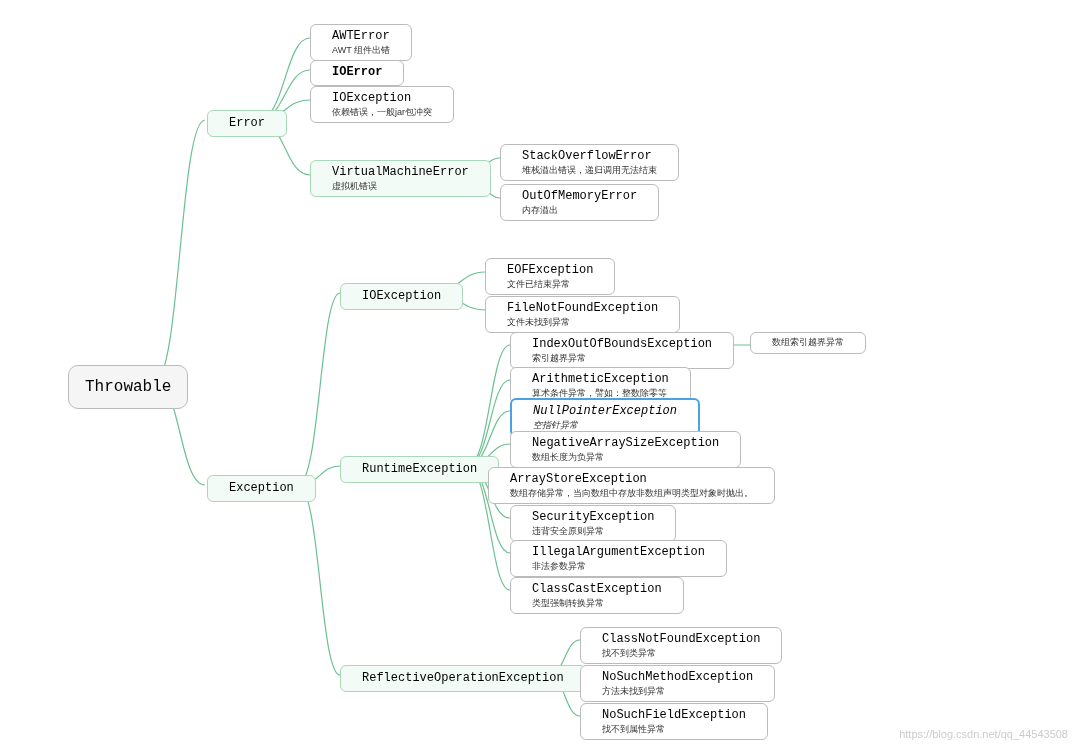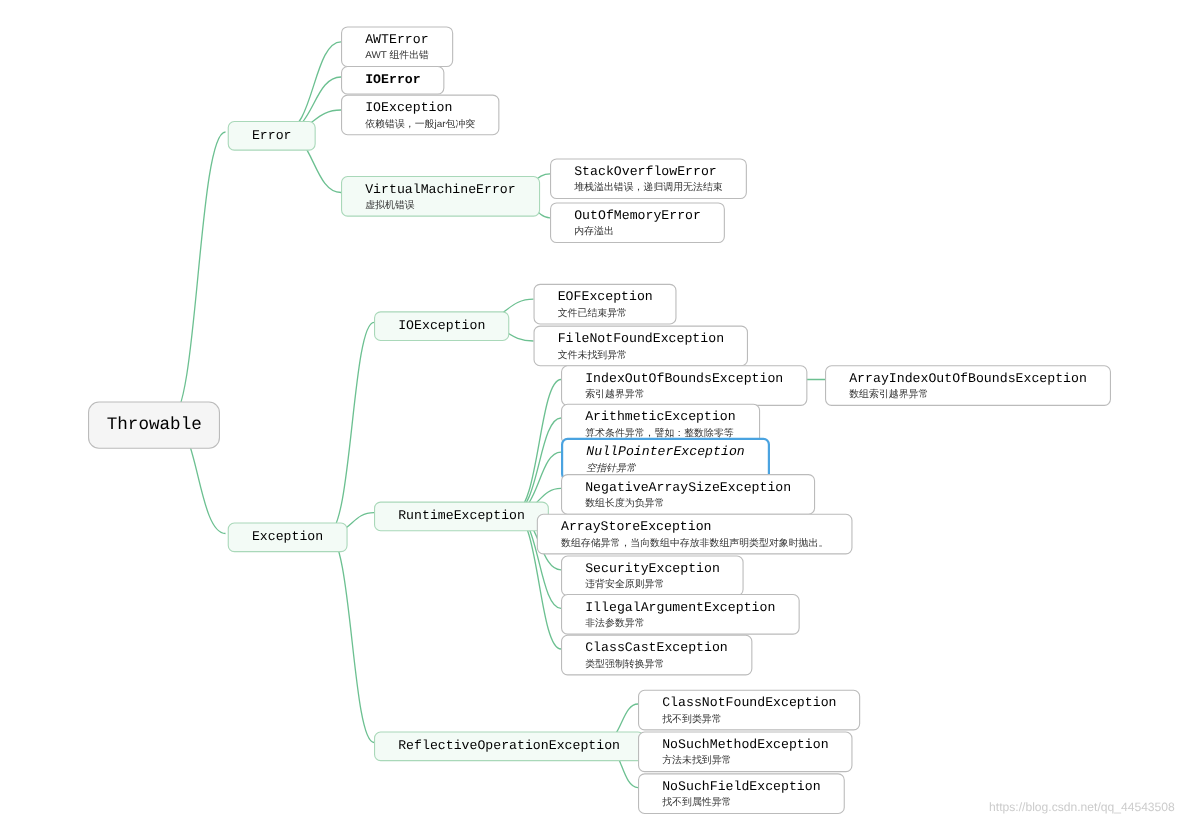--- a/index.html
+++ b/index.html
@@ -20,21 +20,20 @@
     padding: 4px 21px;
     font-size: 12px;
     line-height: 1.3;
   }
   .root {
     border: 1px solid #bbb;
     border-radius: 10px;
     background: #f5f5f5;
     font-size: 16px;
     padding: 10px 16px;
-    margin-left: 12px;
   }
   .green {
     border: 1px solid #a9d8b9;
     background: #f3fbf6;
   }
   .blue-sel {
     border: 2px solid #4aa3e0;
     border-radius: 6px;
     background: #fff;
     font-style: italic;
@@ -181,21 +180,20 @@
 </div>
 
 <div class="node green" style="left:340px;top:456px">
   <span class="title">RuntimeException</span>
 </div>
 <div class="node" style="left:510px;top:332px">
   <div class="title">IndexOutOfBoundsException</div>
   <div class="sub">索引越界异常</div>
 </div>
 <div class="node" style="left:750px;top:332px">
-  <div class="title">ArrayIndexOutOfBoundsException</div>
   <div class="sub">数组索引越界异常</div>
 </div>
 <div class="node" style="left:510px;top:367px">
   <div class="title">ArithmeticException</div>
   <div class="sub">算术条件异常，譬如：整数除零等</div>
 </div>
 <div class="node blue-sel" style="left:510px;top:398px">
   <div class="title">NullPointerException</div>
   <div class="sub">空指针异常</div>
 </div>

